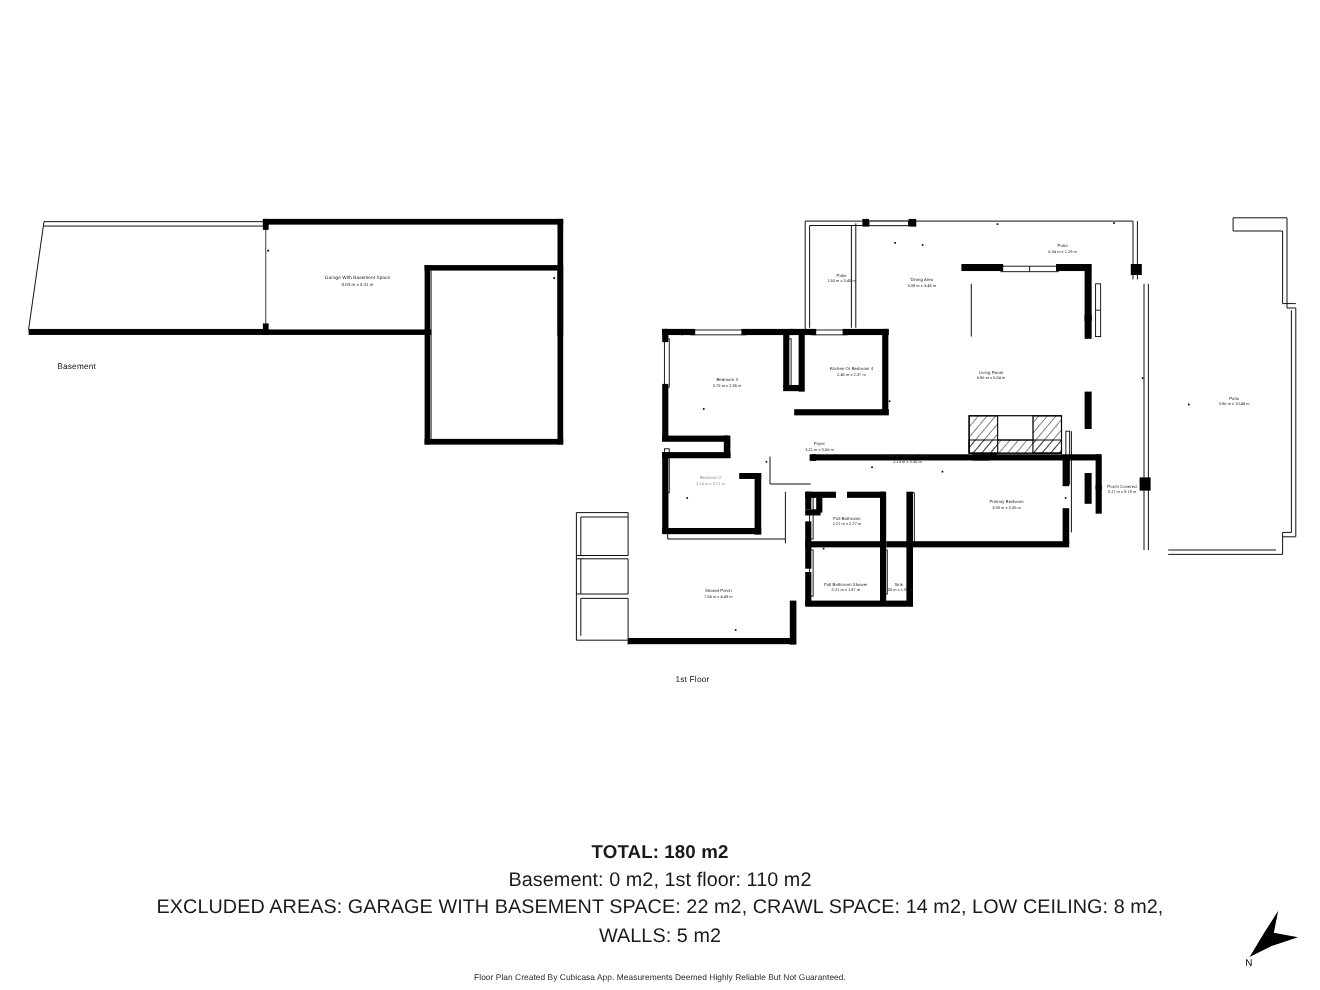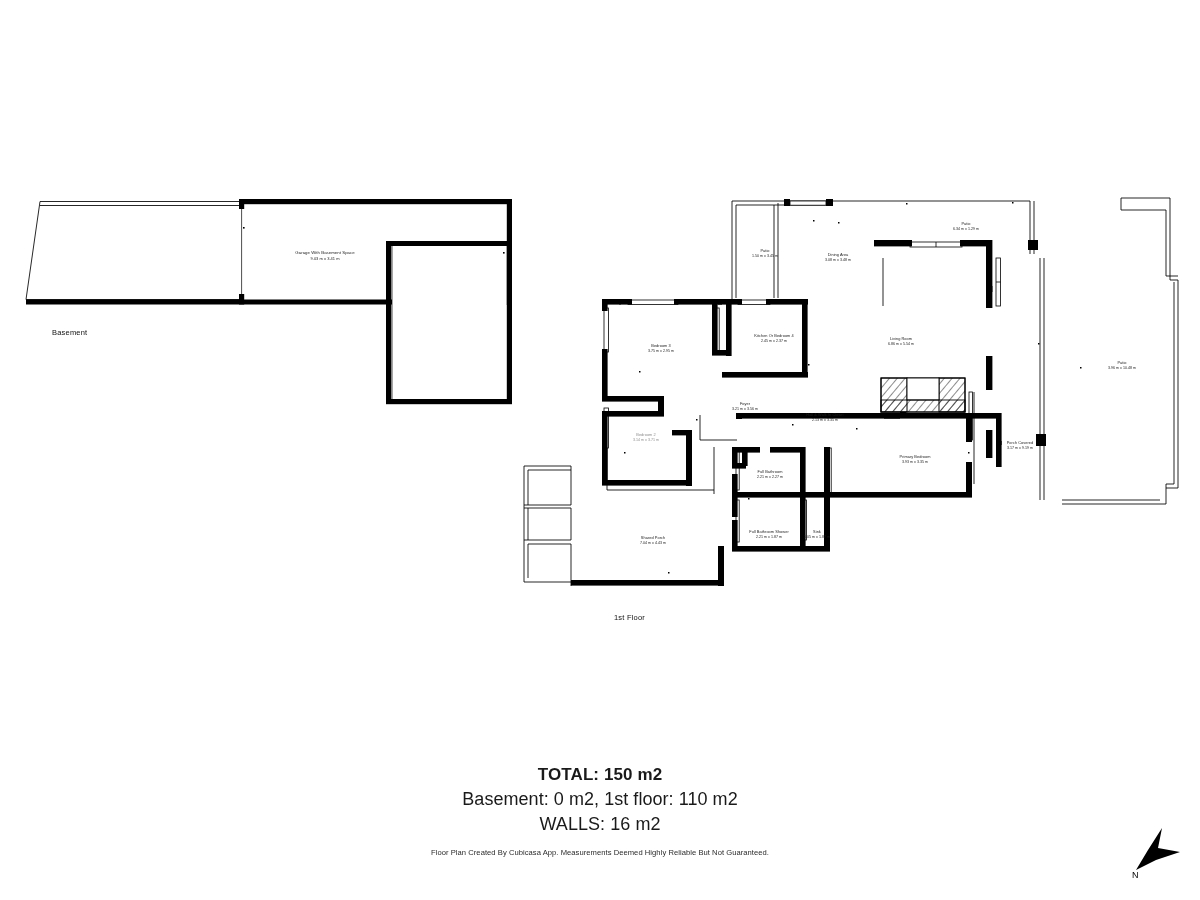--- a/index.html
+++ b/index.html
@@ -85,21 +85,21 @@
     line-height: 1.35;
     letter-spacing: 0.1px;
   }
   #summary .sum-line {
     font-size: 18px;
     line-height: 1.42;
     letter-spacing: 0.05px;
   }
   #summary .sum-disclaimer {
     font-size: 7.6px;
-    margin-top: 10px;
+    margin-top: 20px;
     color: #2a2a2a;
     letter-spacing: 0.05px;
   }
 
   
   #compass {
     position: absolute;
     left: 1118px;
     top: 822px;
     width: 70px;
@@ -427,23 +427,24 @@
         <span class="rl-name">Full Bathroom Shower</span>
         <span class="rl-dims">2.21 m x 1.87 m</span>
       </div>
       <div class="room-label" style="left: 817px; top: 534px;">
         <span class="rl-name">Sink</span>
         <span class="rl-dims">1.05 m x 1.87 m</span>
       </div>
     </div>
 
   <div id="summary">
-    <div class="sum-total">TOTAL: 150 m2</div>
+    <div class="sum-total">TOTAL: 180 m2</div>
     <div class="sum-line">Basement: 0 m2, 1st floor: 110 m2</div>
-    <div class="sum-line">WALLS: 16 m2</div>
+    <div class="sum-line">EXCLUDED AREAS: GARAGE WITH BASEMENT SPACE: 22 m2, CRAWL SPACE: 14 m2, LOW CEILING: 8 m2,</div>
+    <div class="sum-line">WALLS: 5 m2</div>
     <div class="sum-disclaimer">Floor Plan Created By Cubicasa App. Measurements Deemed Highly Reliable But Not Guaranteed.</div>
   </div>
 
   <svg id="compass" viewBox="0 0 70 62">
     <path d="M 44 6 L 40 26 L 62 30 L 38 38 L 18 48 L 30 28 Z" fill="#000000"></path>
     <text x="14" y="56" font-family="'Liberation Sans', sans-serif" font-size="9" fill="#000000">N</text>
   </svg>
 
 </div>
 

